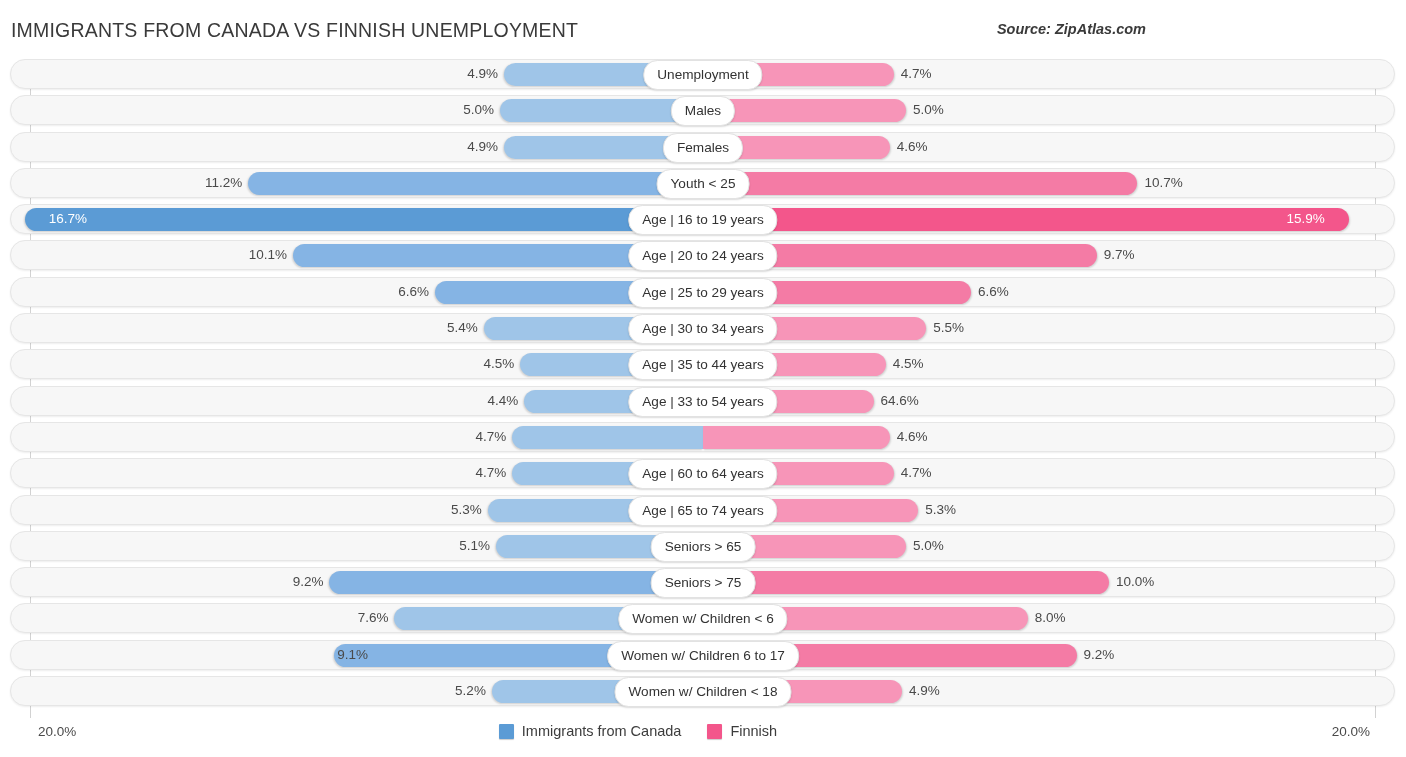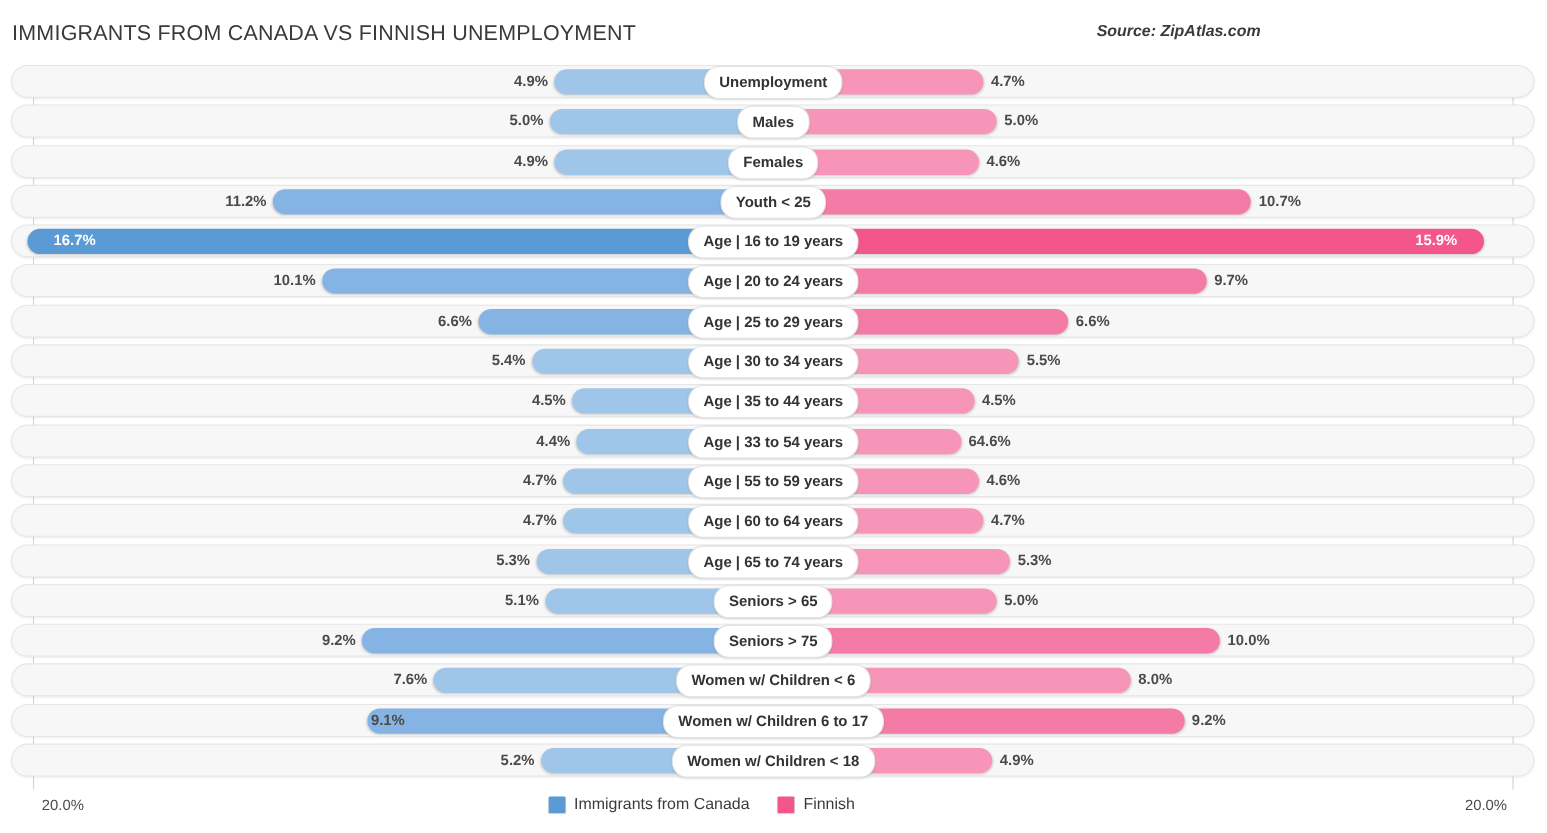--- a/index.html
+++ b/index.html
@@ -44,21 +44,20 @@
     white-space: nowrap;
   }
 
   
   .plot {
     position: absolute;
     left: 0;
     top: 59px;
     width: 1128px;
     height: 659px;
-    font-weight: bold;
   }
   .gridline {
     position: absolute;
     top: 0;
     width: 1px;
     height: 659px;
     background: #d2d2d2;
     z-index: 0;
   }
   .gridline.left  { left: 30px; }
@@ -286,21 +285,20 @@
         <div class="val left" style="right: 887.64px;">4.4%</div>
         <div class="val right" style="left: 880.52px;">64.6%</div>
         <div class="pill" style="left: 703px;">Age | 33 to 54 years</div>
       </div>
       <div class="row">
         <div class="row-track"></div>
         <div class="bar left" style="width: 190.82px;"></div>
         <div class="bar right" style="width: 186.76px;"></div>
         <div class="val left" style="right: 899.82px;">4.7%</div>
         <div class="val right" style="left: 896.76px;">4.6%</div>
-        <div class="pill" style="left: 703px;">Age | 55 to 59 years</div>
       </div>
       <div class="row">
         <div class="row-track"></div>
         <div class="bar left" style="width: 190.82px;"></div>
         <div class="bar right" style="width: 190.82px;"></div>
         <div class="val left" style="right: 899.82px;">4.7%</div>
         <div class="val right" style="left: 900.82px;">4.7%</div>
         <div class="pill" style="left: 703px;">Age | 60 to 64 years</div>
       </div>
       <div class="row">

